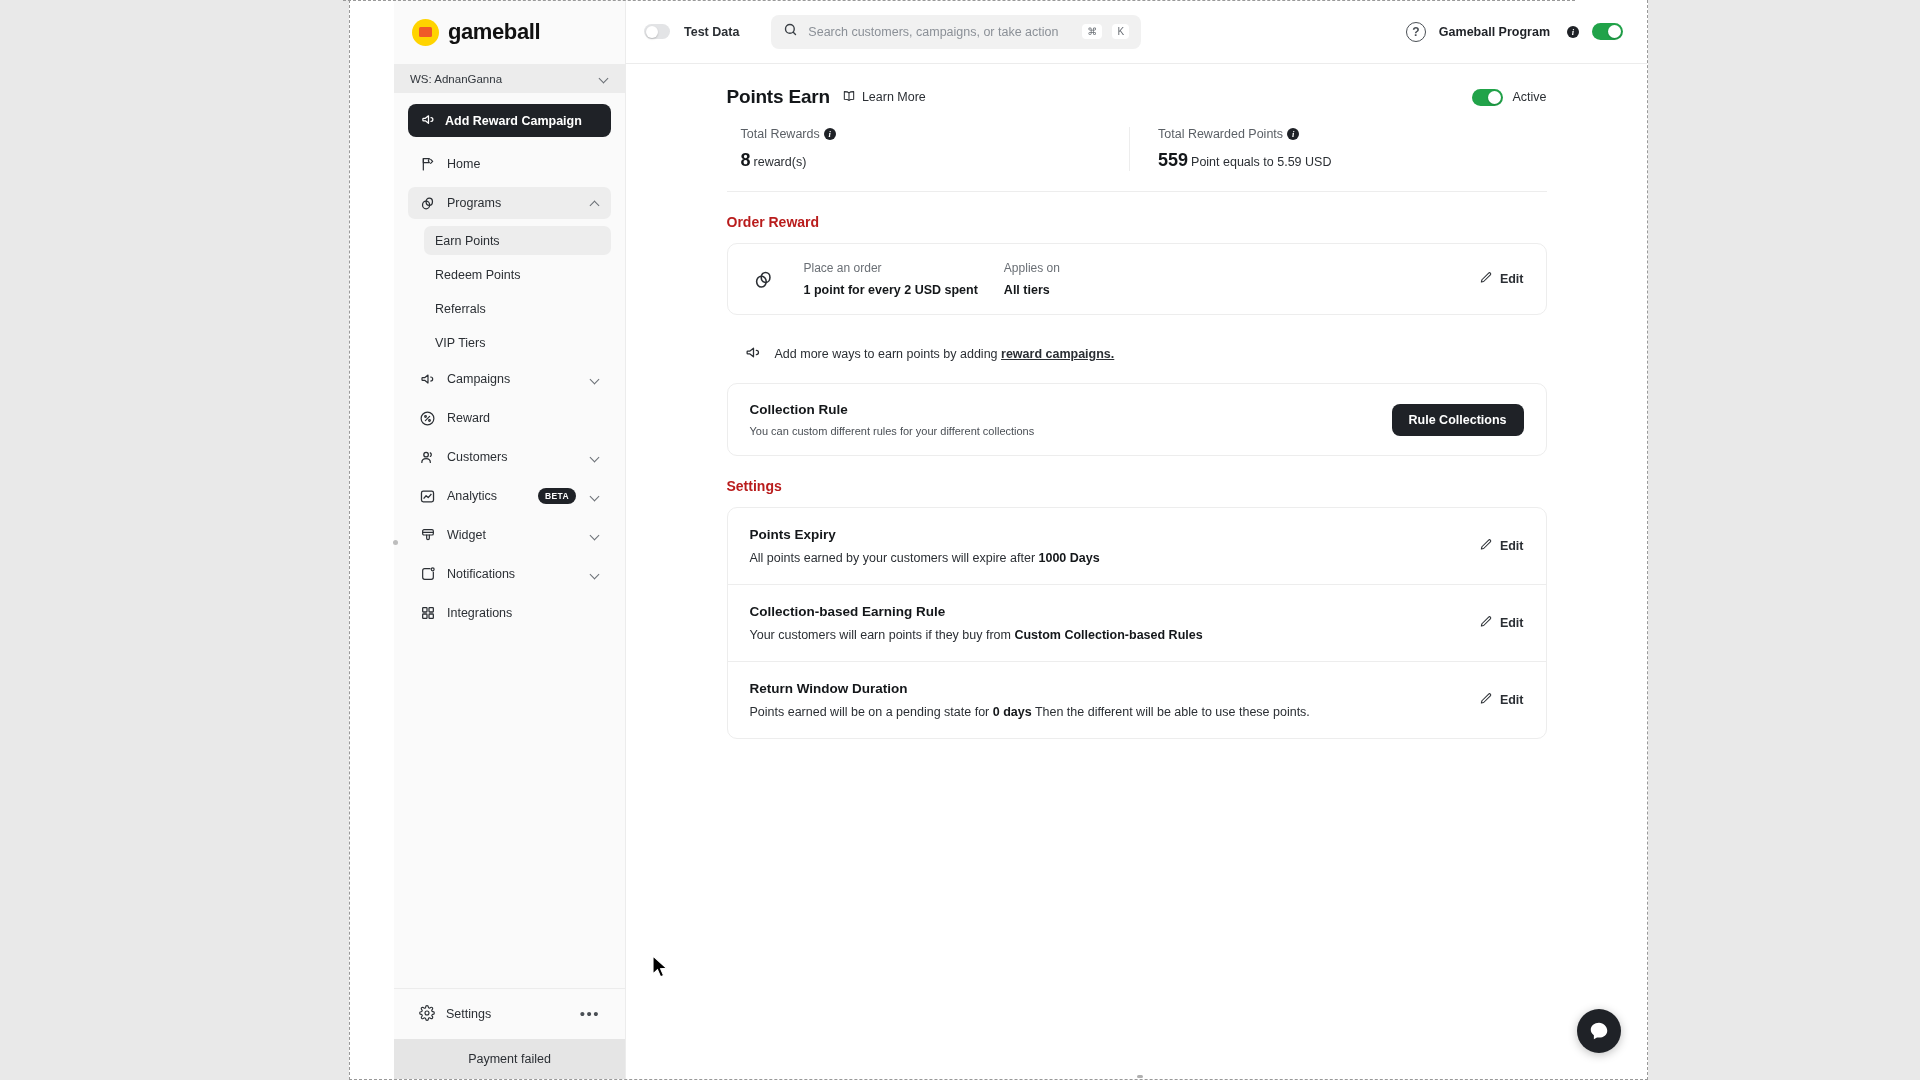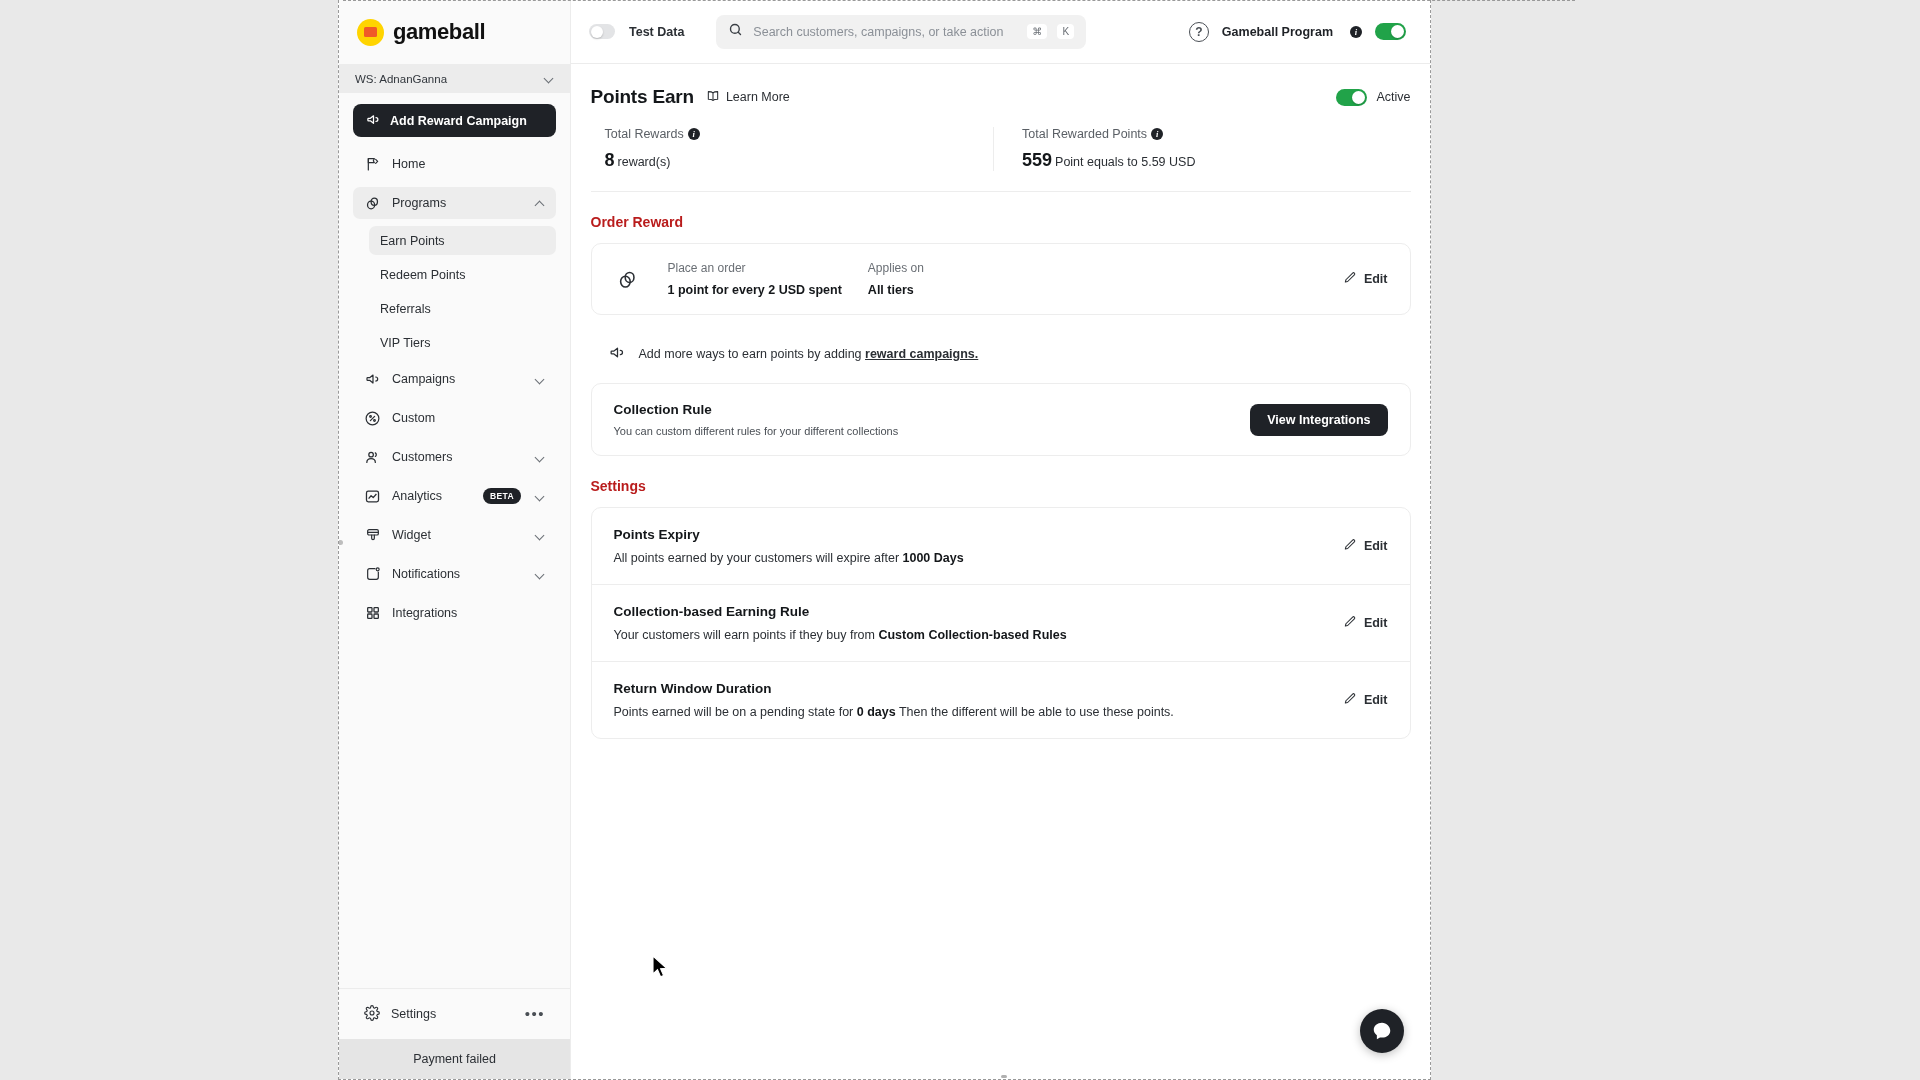--- a/index.html
+++ b/index.html
@@ -4,28 +4,29 @@
 <style>
   * { box-sizing: border-box; margin: 0; padding: 0; }
   html, body {
     width: 1920px; height: 1080px;
     background: #e9e9e9;
     font-family: "Liberation Sans", sans-serif;
     overflow: hidden;
   }
   .viewport {
     position: absolute;
-    left: 338px; top: 0px;
-    width: 1093px; height: 1080px;
+    left: 349px; top: 0px;
+    width: 1299px; height: 1080px;
     background: #fff;
     border-left: 1px dashed #999;
     border-right: 1px dashed #999;
     border-bottom: 1px dashed #999;
     display: flex;
     overflow: hidden;
+    padding-left: 44px;
   }
   .dash-top {
     position: absolute; left: 343px; top: 0; width: 1232px; height: 0;
     border-top: 1px dashed #999; z-index: 20;
   }
 
   
   .sidebar {
     width: 232px; height: 100%;
     background: #fafafa;
@@ -347,21 +348,21 @@
 
       <div class="nav-item">
         <span class="ico">
           <svg width="17" height="17" viewBox="0 0 24 24" fill="none" stroke="#2b2f34" stroke-width="1.7" stroke-linecap="round">
             <circle cx="12" cy="12" r="9"></circle>
               <path d="M9 15l6-6"></path>
               <circle cx="9.2" cy="9.2" r="1.2"></circle>
               <circle cx="14.8" cy="14.8" r="1.2"></circle>
           </svg>
         </span>
-        <span class="lbl">Custom</span>
+        <span class="lbl">Reward</span>
       </div>
 
       <div class="nav-item">
         <span class="ico">
           <svg width="17" height="17" viewBox="0 0 24 24" fill="none" stroke="#2b2f34" stroke-width="1.8" stroke-linecap="round">
             <circle cx="10" cy="8" r="3.2"></circle>
               <path d="M4 19c0-3.3 2.7-5.5 6-5.5s6 2.2 6 5.5"></path>
               <path d="M16 5.5a3 3 0 0 1 0 5"></path>
           </svg>
         </span>
@@ -545,21 +546,21 @@
             </svg>
           </span>
           <span><span>Add more ways to earn points by adding </span><a href="#">reward campaigns.</a></span>
         </div>
 
         <div class="collection">
           <div>
             <div class="coll-t">Collection Rule</div>
             <div class="coll-s">You can custom different rules for your different collections</div>
           </div>
-          <button class="btn-dark">View Integrations</button>
+          <button class="btn-dark">Rule Collections</button>
         </div>
 
         <h2 class="sec-title">Settings</h2>
 
         <div class="settings-card">
 
           <div class="set-row">
             <div>
               <div class="set-t">Points Expiry</div>
               <div class="set-s"><span>All points earned by your customers will expire after </span><b>1000 Days</b><span></span></div>

